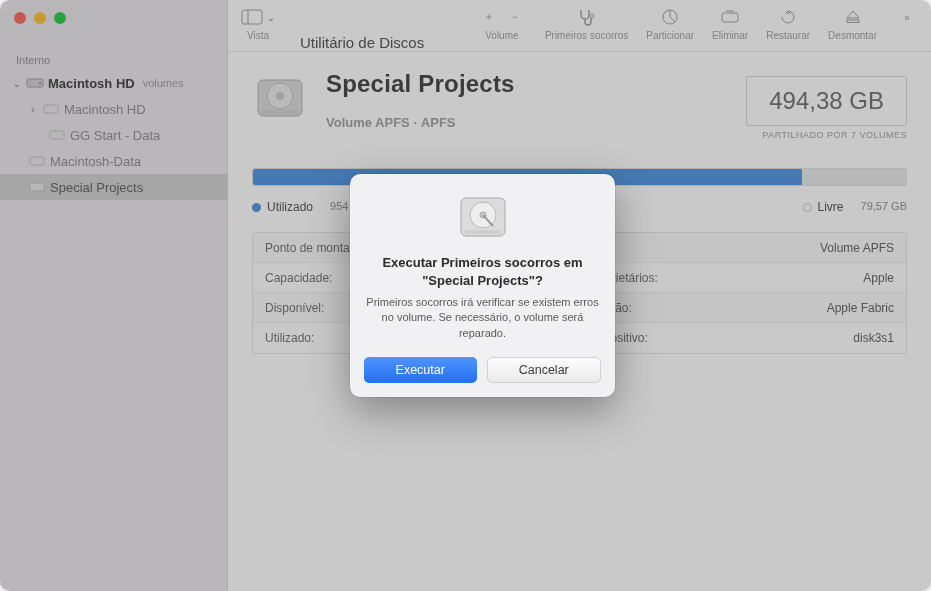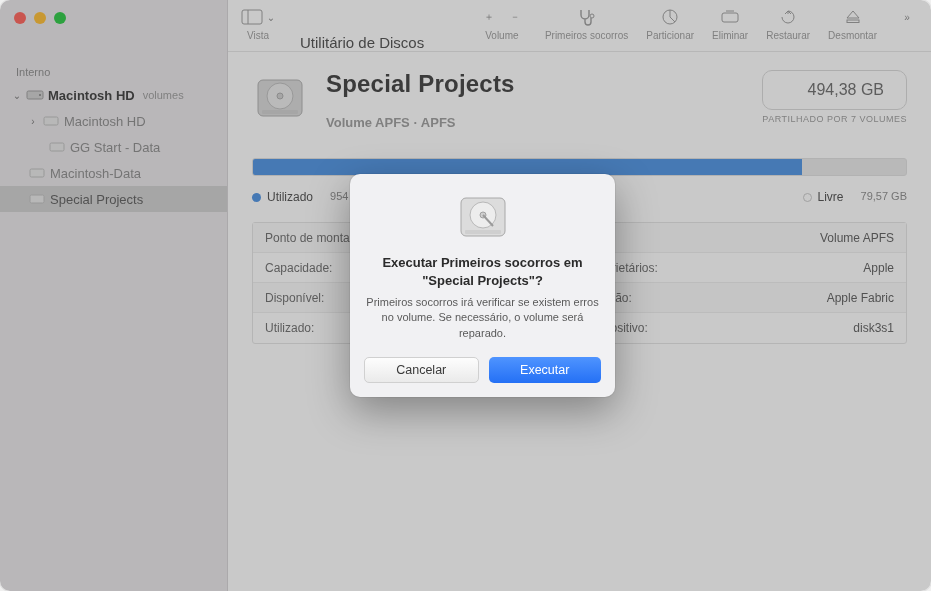--- a/index.html
+++ b/index.html
@@ -30,21 +30,21 @@
     top:0; left:0;
     z-index: 5;
   }
   .tl { width:12px; height:12px; border-radius:50%; }
   .tl.red{background:#ff5f57;} .tl.yellow{background:#febc2e;} .tl.green{background:#28c840;}
   .content { display:flex; flex:1; height:100%; }
   .sidebar {
     width: 228px;
     background: #e9e6e9;
     border-right: 1px solid #d6d3d6;
-    padding-top: 60px;
+    padding-top: 48px;
     font-size: 13px;
     color: #4a4a4a;
   }
   .sidebar-header { font-size: 11px; color:#8a8a8a; padding: 6px 16px 4px; font-weight:500;}
   .tree { }
   .tree-row {
     display:flex; align-items:center;
     height: 26px;
     padding-left: 12px;
     gap:4px;
@@ -75,22 +75,22 @@
   .tool-icons { display:flex; gap:2px; height:22px; align-items:center;}
   .tool-icon { width:24px; height:20px; display:inline-flex; align-items:center; justify-content:center; color:#8a8a8a;}
   .toolbar-title { font-size:15px; font-weight:500; color:#4a4a4a; align-self:center; margin-left:6px; margin-right:auto;margin-top:28px;}
   .main-body { padding: 18px 24px; }
   .vol-header { display:flex; align-items:flex-start; gap:18px; margin-bottom:28px;}
   .big-disk { width:56px; height:56px; flex:none; }
   .vol-title { font-size:24px; font-weight:700; color:#3b3b3b; letter-spacing:0.2px;}
   .vol-sub { font-size:13px; color:#9a9a9a; margin-top:17px;font-weight:bold;}
   .size-box { margin-left:auto; text-align:right; }
   .size-frame {
-    border:1px solid #d9d9d9; border-radius:10px;
-    padding:10px 22px; font-size:16px; color:#6a6a6a; font-weight:400;
+    border:1px solid #d9d9d9; border-radius:2px;
+    padding:10px 22px; font-size:24px; color:#6a6a6a; font-weight:400;margin-top:6px;
   }
   .size-caption { font-size:9px; color:#9a9a9a; letter-spacing:0.5px; margin-top:4px;}
   .usage-bar {
     height:18px; width:100%;
     background:#e9e9e9;
     border-radius:3px;
     overflow:hidden;
     position:relative;
     border:1px solid #e0e0e0;
     margin-bottom:14px;
@@ -386,18 +386,18 @@
         <rect x="8" y="8" width="44" height="38" rx="5" fill="#dcdcdc" stroke="#a8a8a8"></rect>
         <ellipse cx="30" cy="25" rx="13" ry="13" fill="#ededed" stroke="#b8b8b8"></ellipse>
         <circle cx="30" cy="25" r="3" fill="#cfcfcf" stroke="#a0a0a0"></circle>
         <path d="M30 25 L40 36" stroke="#9a9a9a" stroke-width="2"></path>
         <rect x="12" y="40" width="36" height="4" rx="1" fill="#cfcfcf"></rect>
       </svg>
     </div>
     <div class="dlg-title">Executar Primeiros socorros em "Special Projects"?</div>
     <div class="dlg-text">Primeiros socorros irá verificar se existem erros no volume. Se necessário, o volume será reparado.</div>
     <div class="dlg-buttons">
+      <button class="btn primary">Executar</button>
       <button class="btn cancel">Cancelar</button>
-      <button class="btn primary">Executar</button>
     </div>
   </div>
 
 </div>
 
 </body></html>

